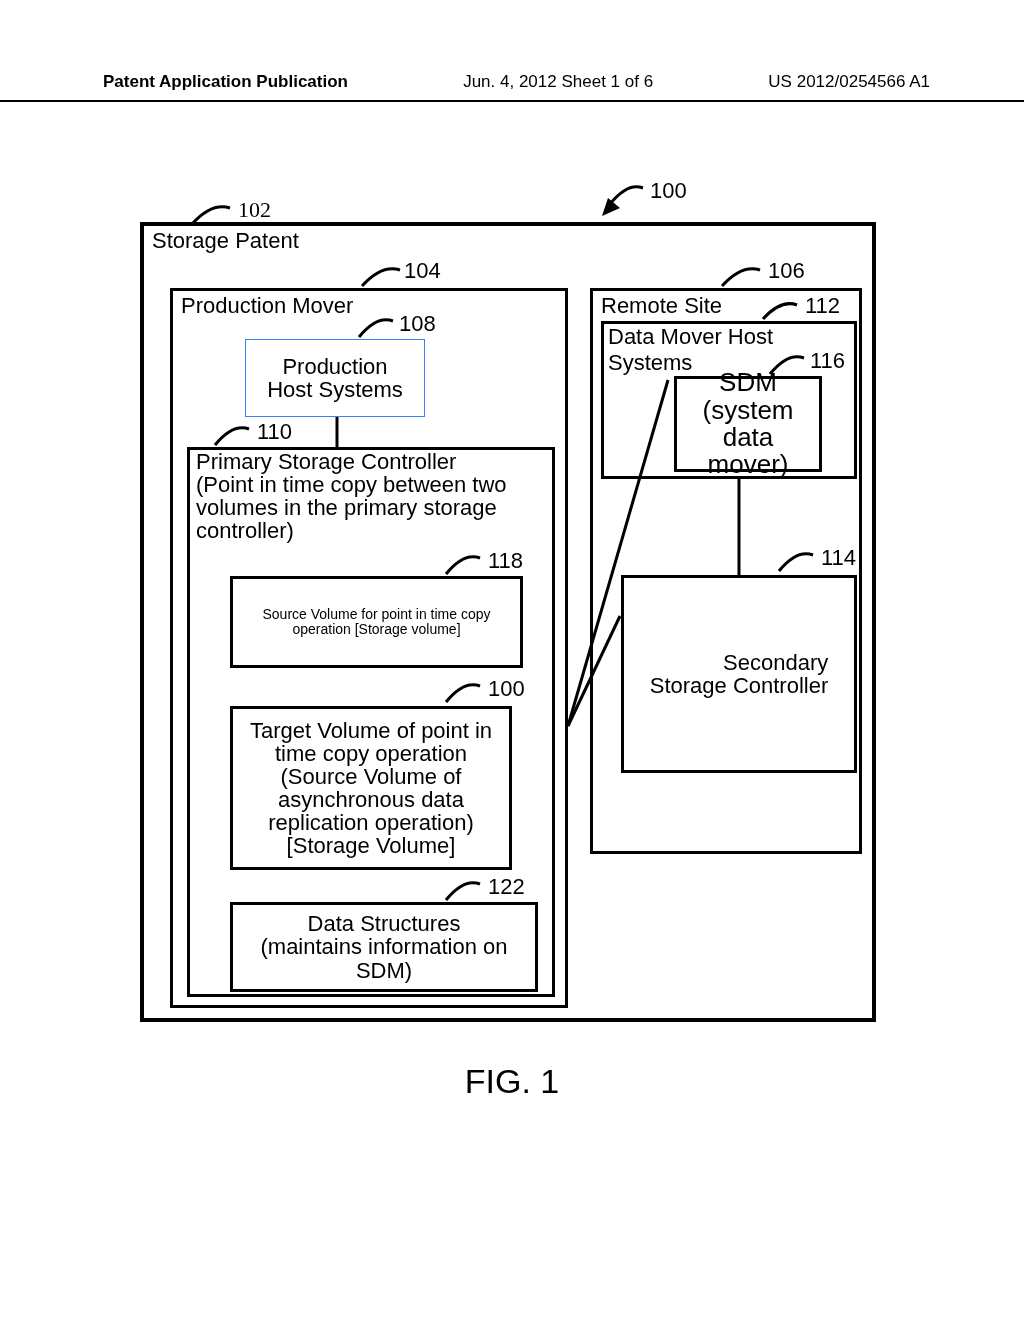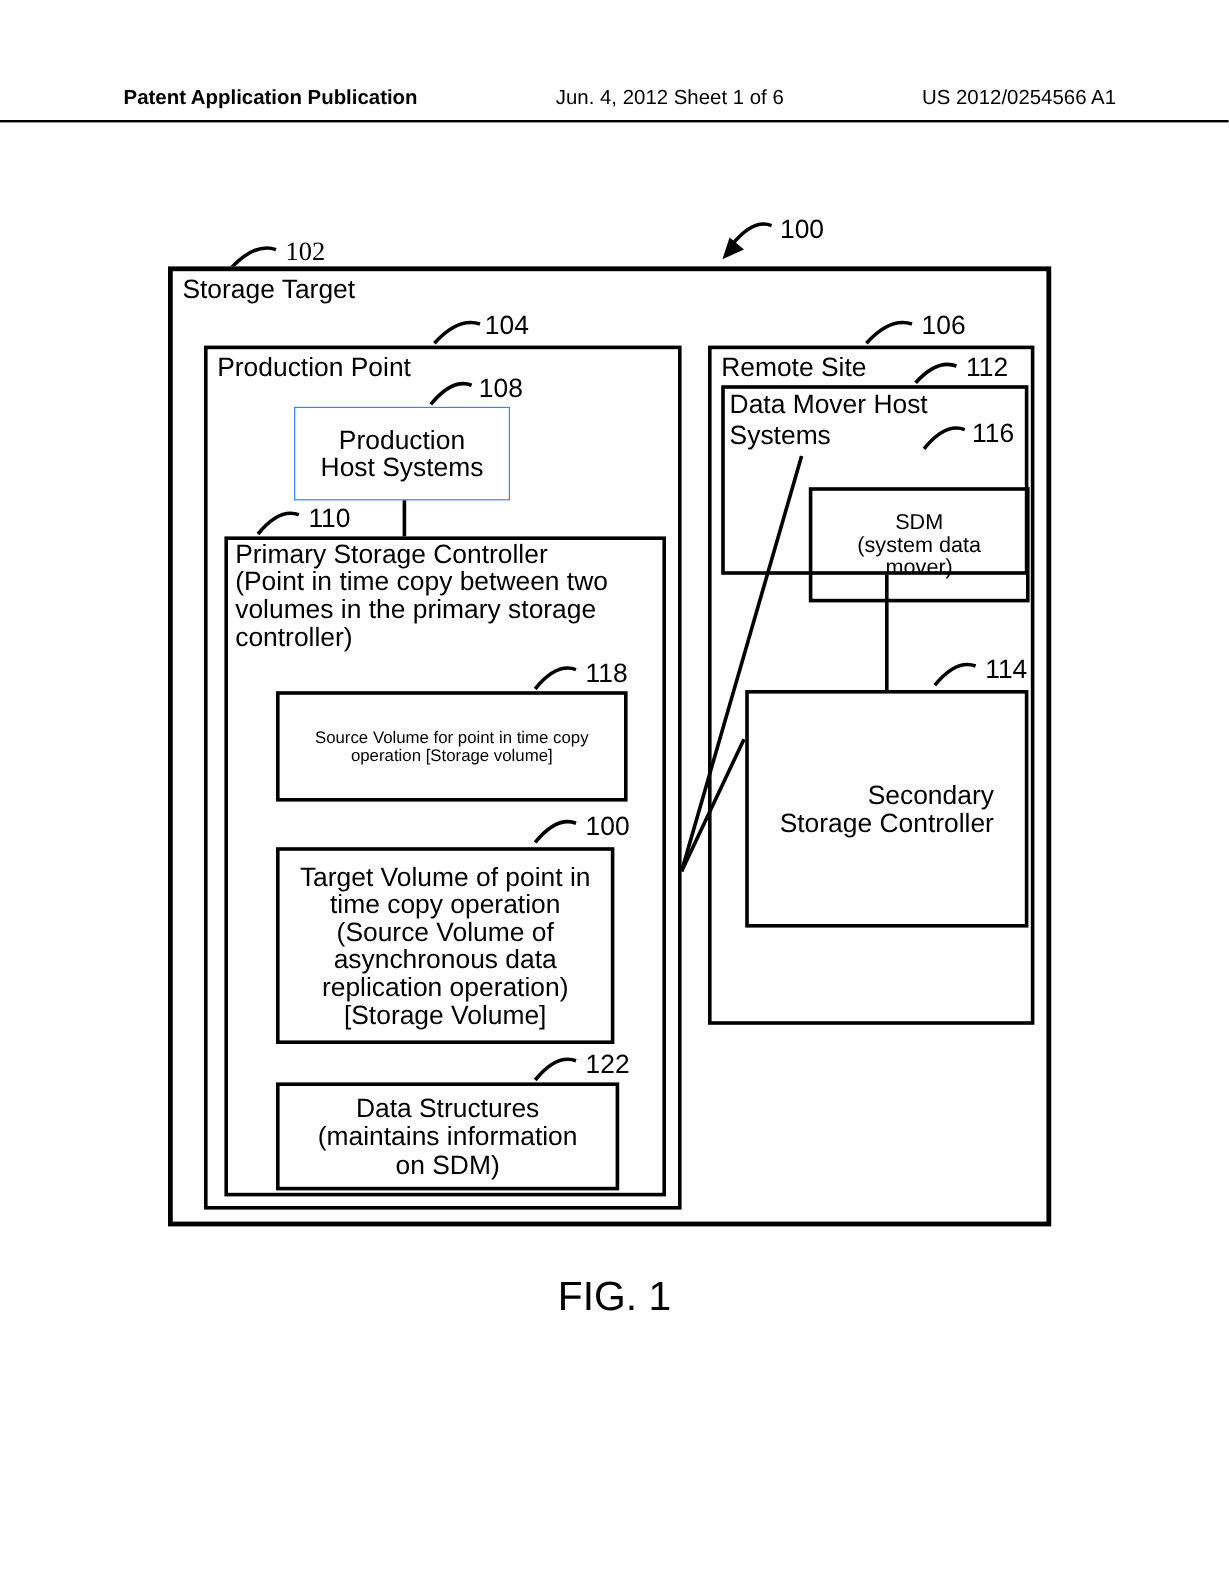--- a/index.html
+++ b/index.html
@@ -136,21 +136,21 @@
       align-items: center;
       justify-content: center;
       line-height: 1.05;
       padding: 2px 6px;
     }
     
     .data-struct {
       position: absolute;
       left: 40px;
       top: 452px;
-      width: 286px;
+      width: 308px;
       height: 90px;
       border: 3px solid #000;
       font-size: 22px;
       text-align: center;
       display: flex;
       align-items: center;
       justify-content: center;
       line-height: 1.05;
       padding: 2px 23px;
     }
@@ -183,31 +183,30 @@
       left: 4px;
       top: 0px;
       font-size: 22px;
       width: 248px;
     }
     
     .sdm {
       position: absolute;
       left: 70px;
       top: 52px;
-      width: 184px;
+      width: 148px;
       height: 96px;
       border: 3px solid #000;
-      font-size: 18px;
+      font-size: 26px;
       text-align: center;
       display: flex;
       align-items: center;
       justify-content: center;
       line-height: 1.05;
       padding: 2px 4px;
-      margin-top: 30px;
     }
     
     .sec-ctrl {
       position: absolute;
       left: 28px;
       top: 284px;
       width: 236px;
       height: 198px;
       border: 3px solid #000;
       font-size: 22px;
@@ -262,34 +261,34 @@
     <polygon class="arrowhead" points="14,40 20,22 32,32"></polygon>
   </svg>
   <div class="ref" style="left:650px; top:76px;">100</div>
 
   <svg class="lead" style="left:182px; top:98px; width:70px; height:30px;">
     <path d="M48 8 Q 30 2, 10 24"></path>
   </svg>
   <div class="ref" style="left:238px; top:95px;font-family:Liberation Serif, serif;">102</div>
 
   <div class="outer-box">
-    <div class="outer-title">Storage Target</div>
+    <div class="outer-title">Storage Patent</div>
 
     <svg class="lead" style="left:210px; top:36px; width:60px; height:30px;">
       <path d="M46 8 Q 28 2, 8 24"></path>
     </svg>
     <div class="ref" style="left:260px; top:32px;">104</div>
 
     <svg class="lead" style="left:570px; top:36px; width:60px; height:30px;">
       <path d="M46 8 Q 28 2, 8 24"></path>
     </svg>
     <div class="ref" style="left:624px; top:32px;">106</div>
 
     <div class="prod-site">
-      <div class="prod-site-title">Production Point</div>
+      <div class="prod-site-title">Production Mover</div>
 
       <svg class="lead" style="left:178px; top:22px; width:55px; height:30px;">
         <path d="M42 8 Q 26 2, 8 24"></path>
       </svg>
       <div class="ref" style="left:226px; top:20px;">108</div>
 
       <div class="prod-host">
         <span style="white-space:pre-line;">Production
 Host Systems</span>
       </div>

